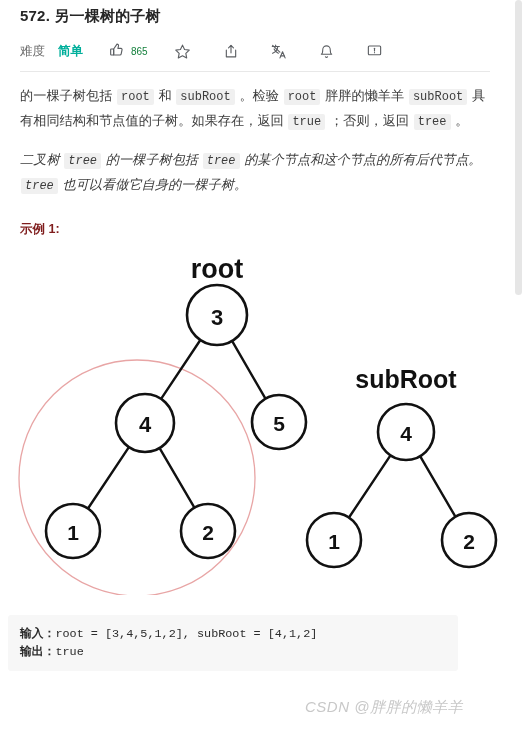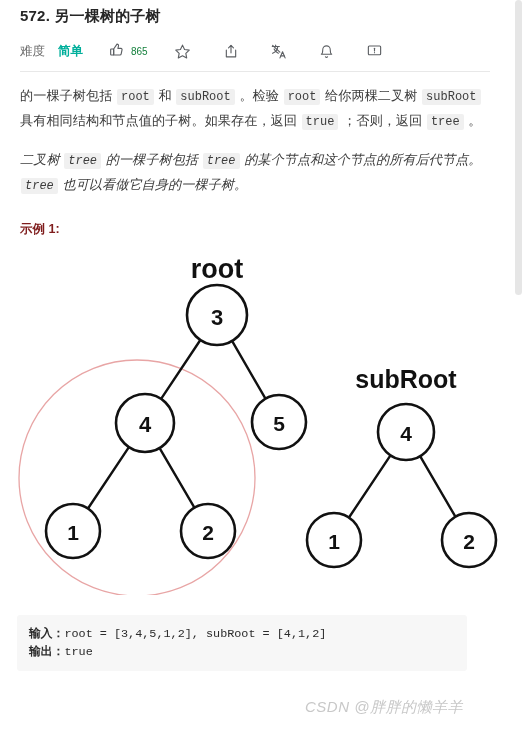--- a/index.html
+++ b/index.html
@@ -60,21 +60,21 @@
   }
   #ex1 { top: 221px; }
   #ex2 { top: 725px; margin-left: 36px; }
 
   
   .figure { position: absolute; left: 0; top: 240px; width: 512px; height: 355px; }
   .figure svg { display: block; }
 
   
   .codeblock {
-    position: absolute; left: 17px; top: 615px;
+    position: absolute; left: 8px; top: 615px;
     width: 450px; height: 56px;
     background: #f7f7f7; border-radius: 3px;
     padding: 10px 12px; box-sizing: border-box;
   }
   .codeblock pre {
     margin: 0;
     font-family: "Liberation Mono", "DejaVu Sans Mono", monospace;
     font-size: 11.8px; line-height: 18px; color: #2b2b2b;
     white-space: pre;
   }
@@ -165,21 +165,21 @@
           <path d="M12 14.2v.4"></path>
         </svg>
       </span>
 
     </span>
   </div>
 
   <div class="divider"></div>
 
   <div class="desc">
-    <p><span>的一棵子树包括 </span><code class="chip">root</code><span> 和 </span><code class="chip">subRoot</code><span> 。检验 </span><code class="chip">root</code><span> 给你两棵二叉树 </span><code class="chip">subRoot</code><span> 具有相同结构和节点值的子树。如果存在，返回 </span><code class="chip">true</code><span> ；否则，返回 </span><code class="chip">tree</code><span> 。</span></p>
+    <p><span>的一棵子树包括 </span><code class="chip">root</code><span> 和 </span><code class="chip">subRoot</code><span> 。检验 </span><code class="chip">root</code><span> 胖胖的懒羊羊 </span><code class="chip">subRoot</code><span> 具有相同结构和节点值的子树。如果存在，返回 </span><code class="chip">true</code><span> ；否则，返回 </span><code class="chip">tree</code><span> 。</span></p>
 
     <p><span>二叉树 </span><code class="chip">tree</code><span> 的一棵子树包括 </span><code class="chip">tree</code><span> 的某个节点和这个节点的所有后代节点。</span><code class="chip">tree</code><span> 也可以看做它自身的一棵子树。</span></p>
   </div>
 
   <div class="ex-head" id="ex1">示例 1:</div>
 
   <div class="figure">
     <svg width="512" height="355" viewBox="0 240 512 355">
 
       <circle id="fig-highlight" cx="137" cy="478" r="118" fill="none" stroke="#e8a5a5" stroke-width="1.3"></circle>

